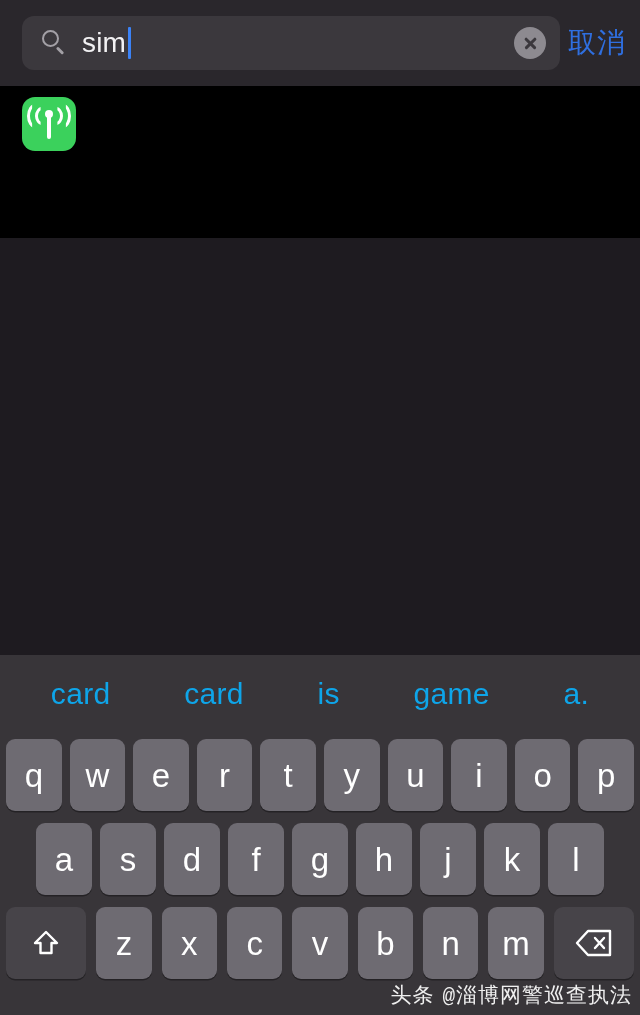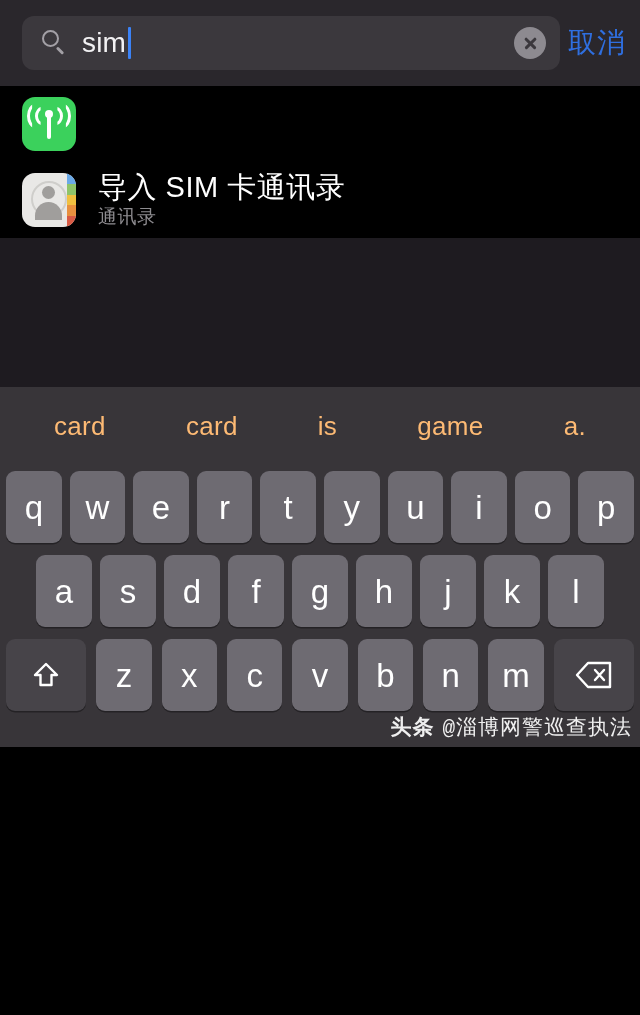--- a/index.html
+++ b/index.html
@@ -7,21 +7,21 @@
     padding: 0;
     background: #000;
   }
   body {
     font-family: "Liberation Sans", "DejaVu Sans", sans-serif;
     -webkit-font-smoothing: antialiased;
   }
   #screen {
     position: relative;
     width: 640px;
-    height: 747px;
+    height: 1015px;
     background: #1e1b20;
     overflow: hidden;
   }
 
   
   #search-bar {
     position: absolute;
     left: 0; top: 0;
     width: 640px;
     height: 86px;
@@ -219,22 +219,22 @@
   }
   #suggestions {
     height: 78px;
     display: flex;
     align-items: center;
     justify-content: space-around;
     padding: 0 14px;
     box-sizing: border-box;
   }
   .suggestion {
-    color: #fdba74;
-    font-size: 26px;
+    color: #0ea5e9;
+    font-size: 30px;
     letter-spacing: 0.3px;
     padding: 0 4px;
   }
   .key-row {
     display: flex;
     justify-content: center;
     align-items: center;
     gap: 8px;
     padding: 0 6px;
     box-sizing: border-box;
@@ -270,21 +270,21 @@
     right: 8px;
     bottom: 6px;
     display: flex;
     align-items: center;
     gap: 8px;
     z-index: 20;
   }
   #watermark .tag {
     color: #ffffff;
     font-size: 21px;
-    font-weight: bold;
+    font-weight: normal;
     letter-spacing: 1px;
     opacity: 0.92;
     margin-left: 10px;
   }
   #watermark .handle-text {
     color: #ffffff;
     font-size: 21px;
     letter-spacing: 1px;
     opacity: 0.92;
     font-family: Liberation Mono, monospace;
@@ -317,38 +317,20 @@
       <span class="result-icon icon-cellular">
         <span class="wave l2"></span>
           <span class="wave r2"></span>
         <span class="wave l1"></span>
           <span class="wave r1"></span>
         <span class="dot"></span>
           <span class="mast"></span>
       </span>
     </div>
 
-    <div class="result-row">
-      <span class="result-icon icon-contacts">
-        <span class="ring2"></span>
-        <span class="head"></span>
-        <span class="body"></span>
-        <span class="tabs">
-          <i style="background:#6aa9e8"></i>
-          <i style="background:#8fc46a"></i>
-          <i style="background:#f0c040"></i>
-          <i style="background:#e8903f"></i>
-          <i style="background:#d95b45"></i>
-        </span>
-      </span>
-      <span class="result-text">
-        <span class="result-title">导入 SIM 卡通讯录</span>
-        <span class="result-sub">通讯录</span>
-      </span>
-    </div>
 
   </div>
 
   <div id="keyboard">
 
     <div id="suggestions">
       <span class="suggestion">card</span>
       <span class="suggestion">card</span>
       <span class="suggestion">is</span>
       <span class="suggestion">game</span>

